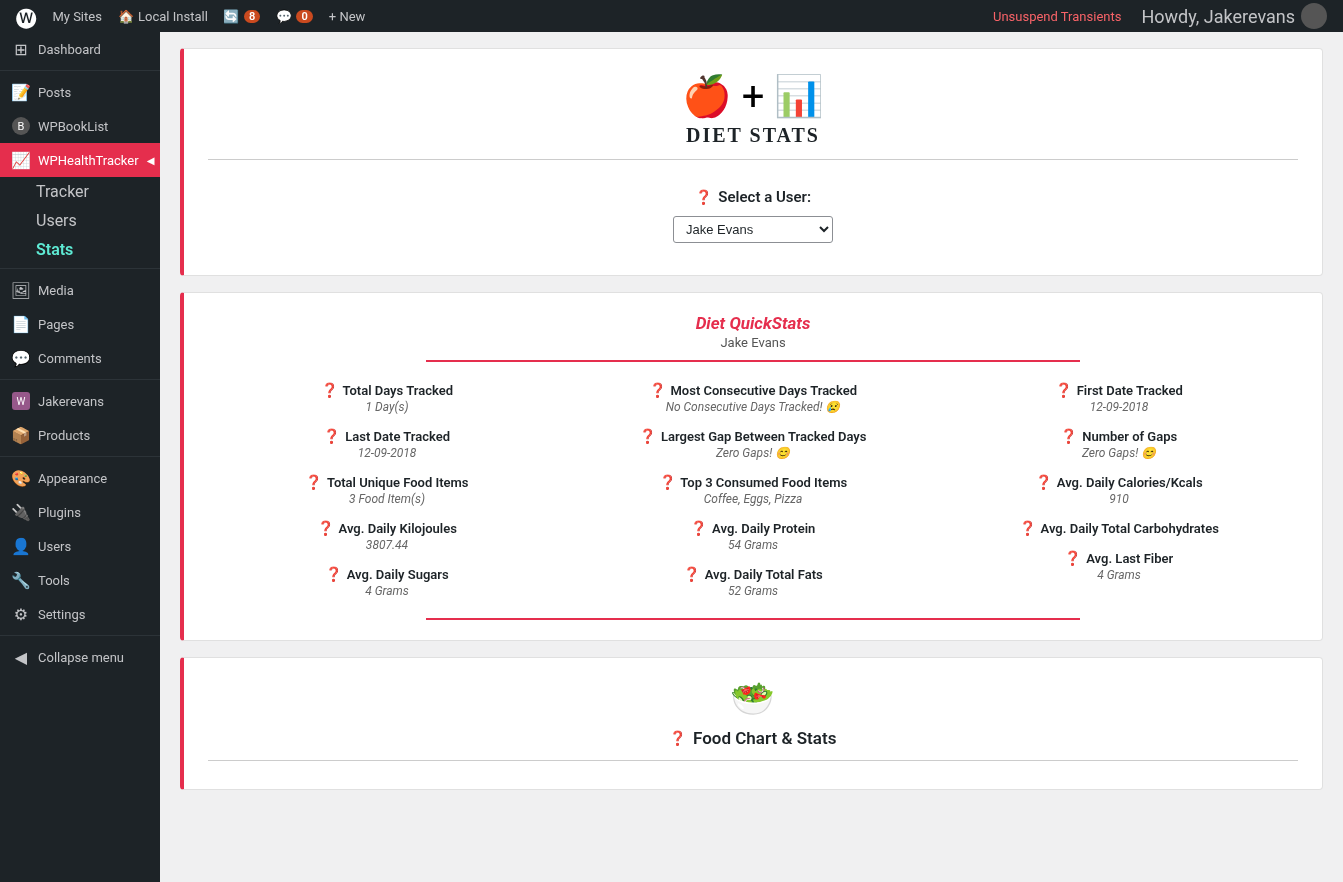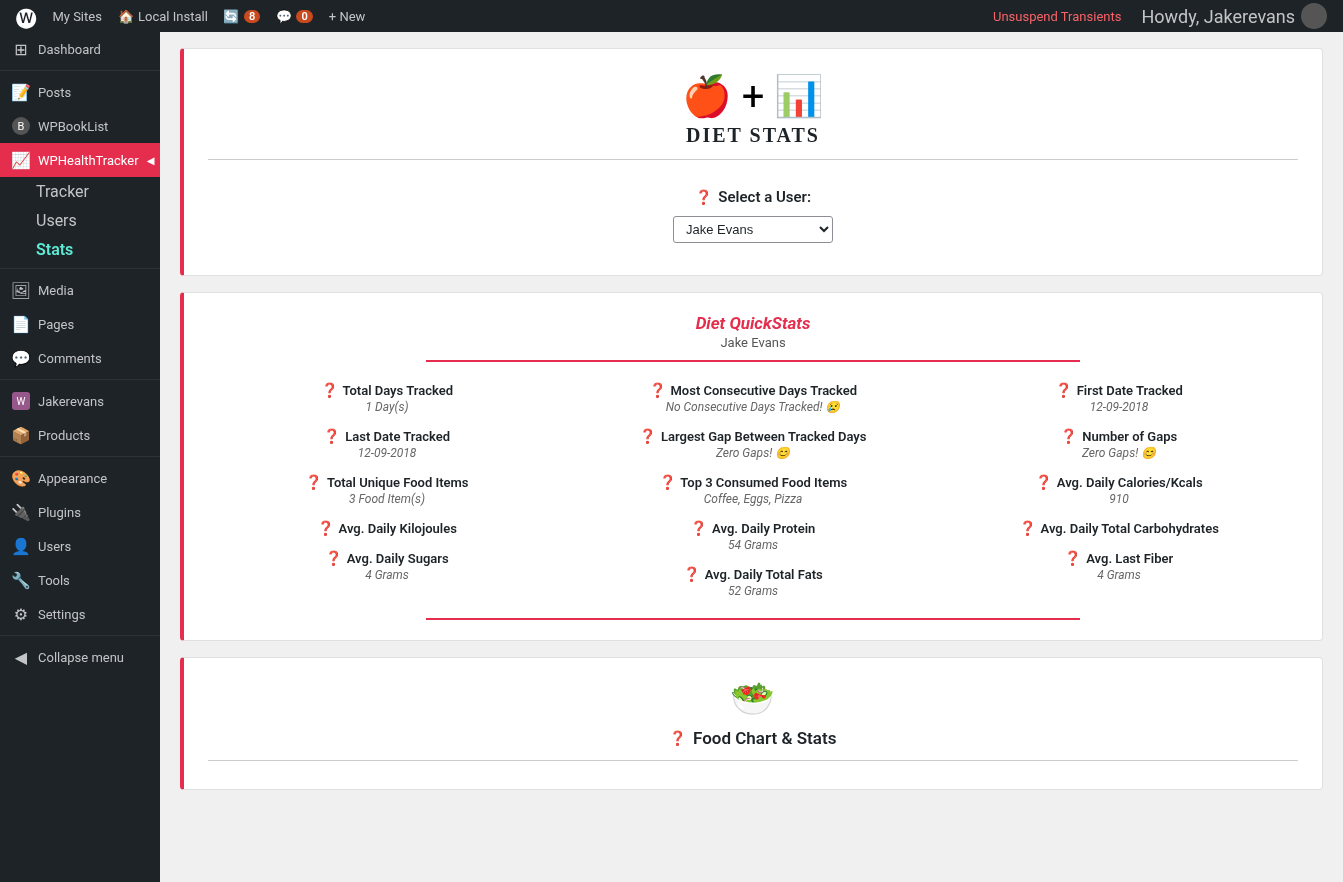--- a/index.html
+++ b/index.html
@@ -420,20 +420,21 @@
                 <span class="help-icon">❓</span>
                 <span>Total Unique Food Items</span>
               </div>
               <div class="stat-value">3 Food Item(s)</div>
             </div>
             <div class="stat-item" style="margin-top:14px;">
               <div class="stat-label">
                 <span class="help-icon">❓</span>
                 <span>Avg. Daily Kilojoules</span>
               </div>
+              <div class="stat-value">3807.44</div>
             </div>
             <div class="stat-item" style="margin-top:14px;">
               <div class="stat-label">
                 <span class="help-icon">❓</span>
                 <span>Avg. Daily Sugars</span>
               </div>
               <div class="stat-value">4 Grams</div>
             </div>
           </div>
 

